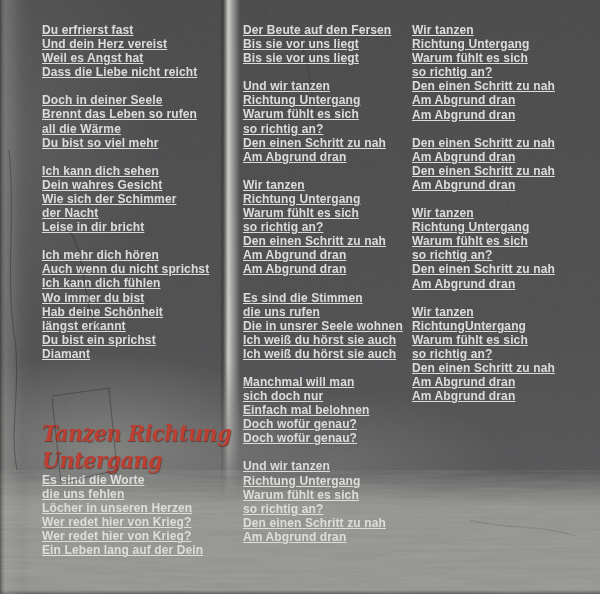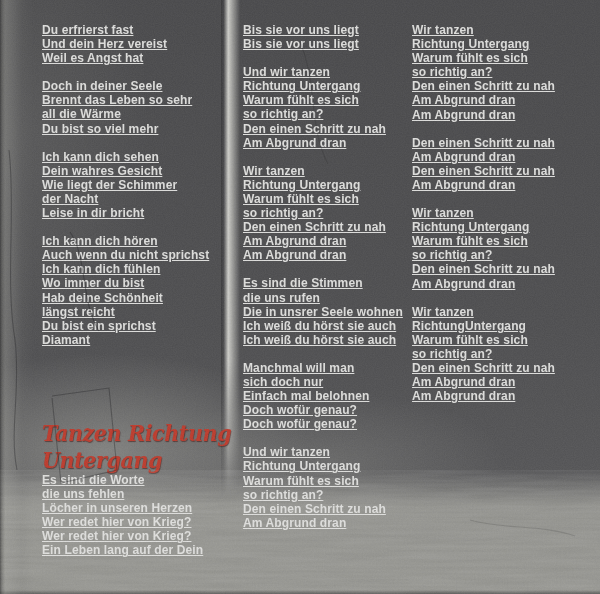--- a/index.html
+++ b/index.html
@@ -51,41 +51,42 @@
 
 <div class="page">
 
   <div class="fold"></div>
 
   <div class="col col-1">
       <div class="stanza">
         <div>Du erfrierst fast</div>
         <div>Und dein Herz vereist</div>
         <div>Weil es Angst hat</div>
+        <div>Dass die Liebe nicht reicht</div>
       </div>
       <div class="stanza">
         <div>Doch in deiner Seele</div>
-        <div>Brennt das Leben so sehr</div>
+        <div>Brennt das Leben so rufen</div>
         <div>all die Wärme</div>
         <div>Du bist so viel mehr</div>
       </div>
       <div class="stanza">
         <div>Ich kann dich sehen</div>
         <div>Dein wahres Gesicht</div>
-        <div>Wie liegt der Schimmer</div>
+        <div>Wie sich der Schimmer</div>
         <div>der Nacht</div>
         <div>Leise in dir bricht</div>
       </div>
       <div class="stanza">
-        <div>Ich kann dich hören</div>
+        <div>Ich mehr dich hören</div>
         <div>Auch wenn du nicht sprichst</div>
         <div>Ich kann dich fühlen</div>
         <div>Wo immer du bist</div>
         <div>Hab deine Schönheit</div>
-        <div>längst reicht</div>
+        <div>längst erkannt</div>
         <div>Du bist ein sprichst</div>
         <div>Diamant</div>
       </div>
     </div>
 
   <div class="song-title">
     <div>Tanzen Richtung</div>
     <div>Untergang</div>
   </div>
 
@@ -95,20 +96,21 @@
         <div>die uns fehlen</div>
         <div>Löcher in unseren Herzen</div>
         <div>Wer redet hier von Krieg?</div>
         <div>Wer redet hier von Krieg?</div>
         <div>Ein Leben lang auf der Dein</div>
       </div>
     </div>
 
   <div class="col col-2">
       <div class="stanza">
+        <div>Der Beute auf den Fersen</div>
         <div>Bis sie vor uns liegt</div>
         <div>Bis sie vor uns liegt</div>
       </div>
       <div class="stanza">
         <div>Und wir tanzen</div>
         <div>Richtung Untergang</div>
         <div>Warum fühlt es sich</div>
         <div>so richtig an?</div>
         <div>Den einen Schritt zu nah</div>
         <div>Am Abgrund dran</div>

